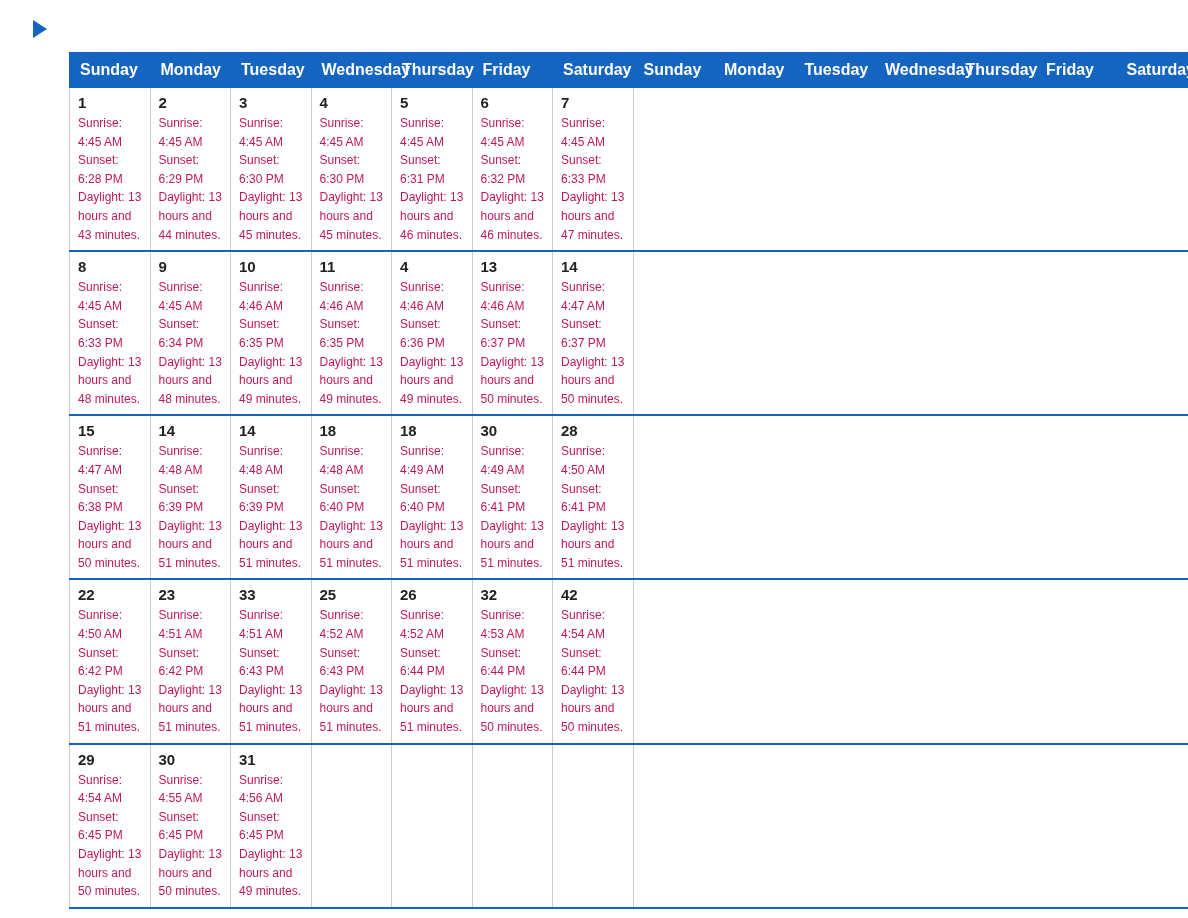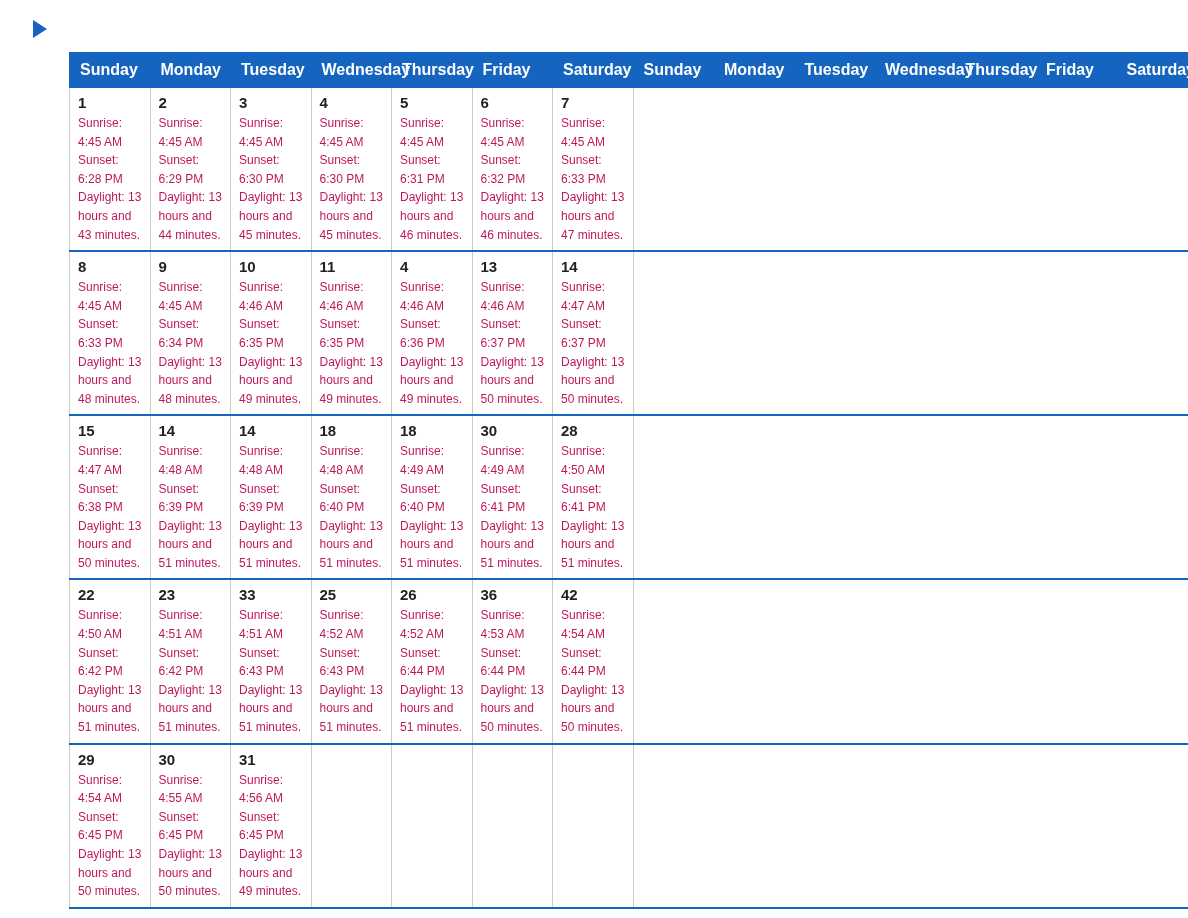--- a/index.html
+++ b/index.html
@@ -243,21 +243,21 @@
         </td>
         <td>
           <div class="day-number">25</div>
           <div class="day-info">Sunrise: 4:52 AM<br>Sunset: 6:43 PM<br>Daylight: 13 hours and 51 minutes.</div>
         </td>
         <td>
           <div class="day-number">26</div>
           <div class="day-info">Sunrise: 4:52 AM<br>Sunset: 6:44 PM<br>Daylight: 13 hours and 51 minutes.</div>
         </td>
         <td>
-          <div class="day-number">36</div>
+          <div class="day-number">32</div>
           <div class="day-info">Sunrise: 4:53 AM<br>Sunset: 6:44 PM<br>Daylight: 13 hours and 50 minutes.</div>
         </td>
         <td>
           <div class="day-number">42</div>
           <div class="day-info">Sunrise: 4:54 AM<br>Sunset: 6:44 PM<br>Daylight: 13 hours and 50 minutes.</div>
         </td>
       </tr>
       <tr>
         <td>
           <div class="day-number">29</div>

